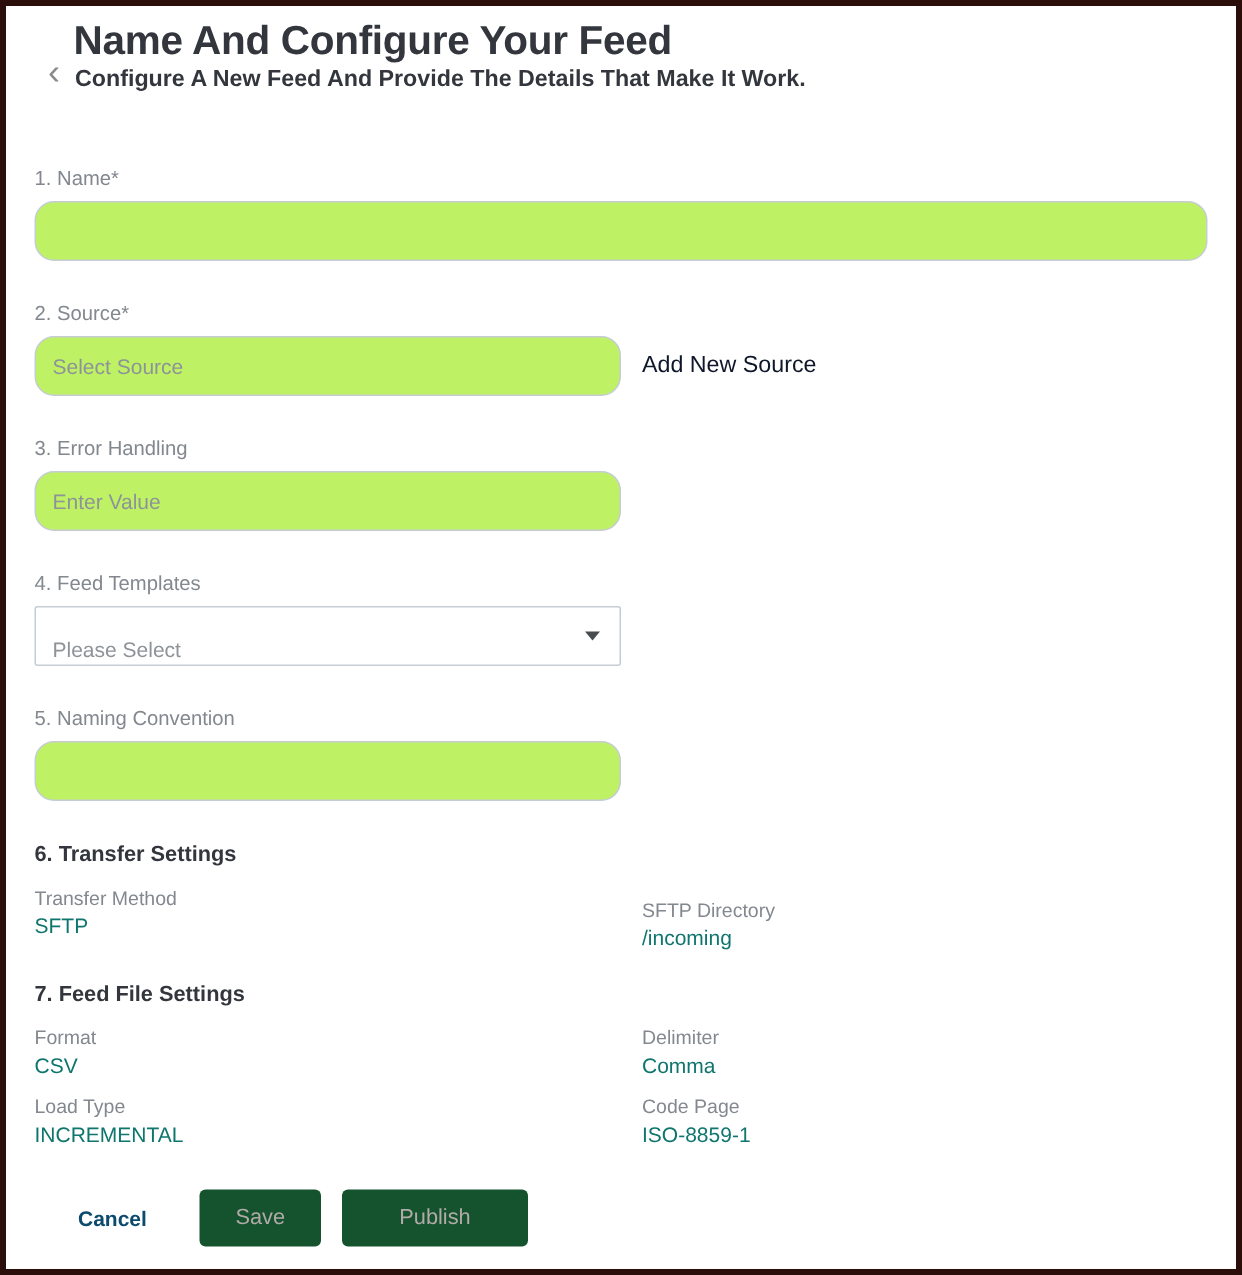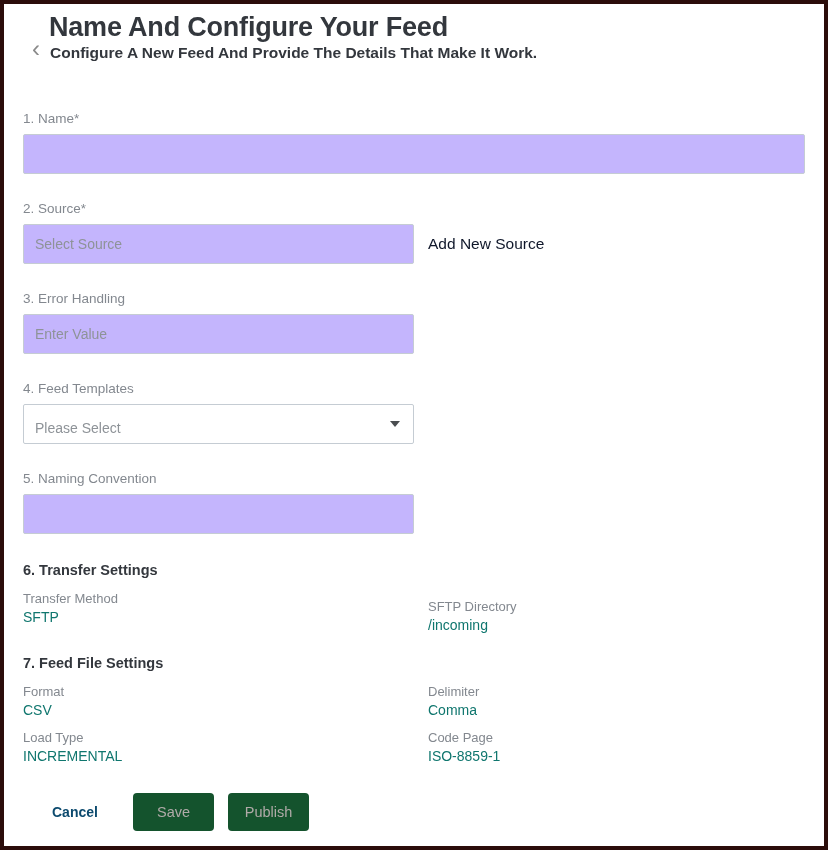--- a/index.html
+++ b/index.html
@@ -103,22 +103,22 @@
     font-size: 13.5px;
     color: #83888f;
     margin-bottom: 8px;
     white-space: nowrap;
   }
 
   .text-input {
     box-sizing: border-box;
     height: 40px;
     border: 1px solid #c5ccd3;
-    border-radius: 2px;
-    background: #c4b5fd;
+    border-radius: 13px;
+    background: #bef264;
     font-family: "Liberation Sans", sans-serif;
     font-size: 14px;
     color: #3c4043;
     padding: 0 11px;
     outline: none;
   }
   .text-input::placeholder { color: #8e9398; }
 
   .select-wrap {
     position: relative;
@@ -127,21 +127,21 @@
   .select-box {
     box-sizing: border-box;
     width: 391px;
     height: 40px;
     border: 1px solid #c5ccd3;
     border-radius: 2px;
     background: #ffffff;
     font-size: 14px;
     color: #8e9398;
     line-height: 38px;
-    padding: 4px 11px;
+    padding: 9px 11px;
     cursor: pointer;
     white-space: nowrap;
     overflow: hidden;
   }
   .select-arrow {
     position: absolute;
     right: 14px;
     top: 17px;
     width: 0; height: 0;
     border-left: 5.5px solid transparent;
@@ -207,21 +207,21 @@
     height: 38px;
     border: none;
     border-radius: 4px;
     background: #14532d;
     color: #b0aaa8;
     font-family: "Liberation Sans", sans-serif;
     font-size: 14.5px;
     cursor: default;
   }
   #btn-save    { left: 129px; width: 81px; }
-  #btn-publish { left: 224px; width: 81px; }
+  #btn-publish { left: 224px; width: 124px; }
 </style>
 </head>
 <body>
 
 <div id="page">
   <div id="inner">
 
     <div class="header">
 
       <div class="back-chevron">‹</div>

